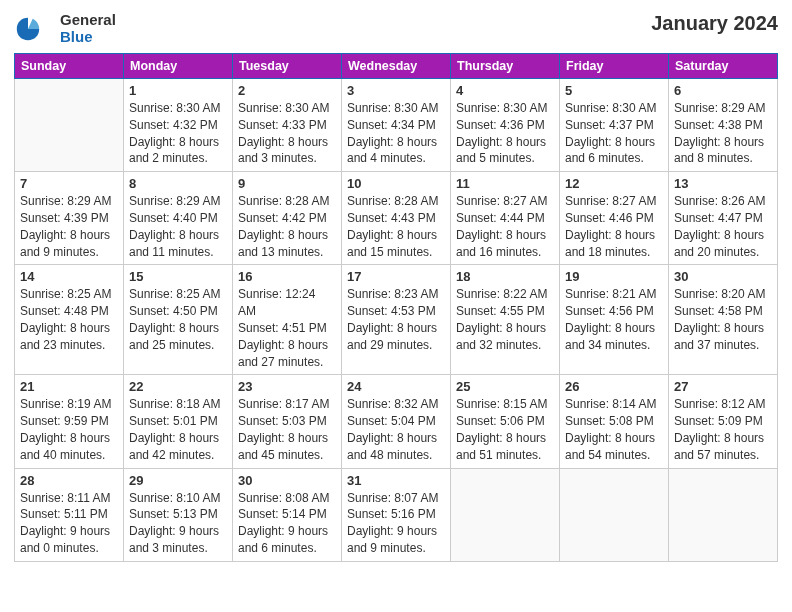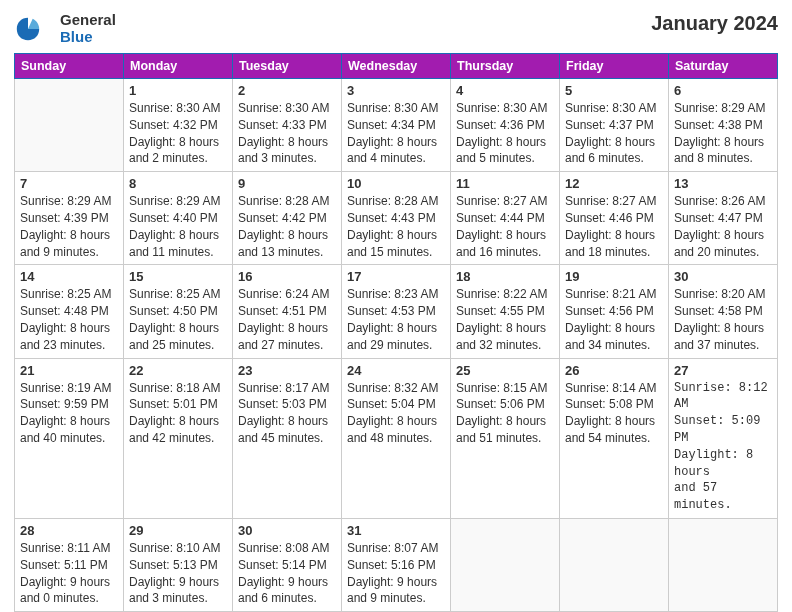--- a/index.html
+++ b/index.html
@@ -247,21 +247,21 @@
           </td>
           <td>
             <span class="day-number">15</span>
             <div class="day-info" style="white-space: pre-line;">Sunrise: 8:25 AM
 Sunset: 4:50 PM
 Daylight: 8 hours
 and 25 minutes.</div>
           </td>
           <td>
             <span class="day-number">16</span>
-            <div class="day-info" style="white-space: pre-line;">Sunrise: 6:24 AM
+            <div class="day-info" style="white-space: pre-line;">Sunrise: 12:24 AM
 Sunset: 4:51 PM
 Daylight: 8 hours
 and 27 minutes.</div>
           </td>
           <td>
             <span class="day-number">17</span>
             <div class="day-info" style="white-space: pre-line;">Sunrise: 8:23 AM
 Sunset: 4:53 PM
 Daylight: 8 hours
 and 29 minutes.</div>
@@ -326,21 +326,21 @@
           </td>
           <td>
             <span class="day-number">26</span>
             <div class="day-info" style="white-space: pre-line;">Sunrise: 8:14 AM
 Sunset: 5:08 PM
 Daylight: 8 hours
 and 54 minutes.</div>
           </td>
           <td>
             <span class="day-number">27</span>
-            <div class="day-info" style="white-space: pre-line; font-family: Liberation Mono, monospace;">Sunrise: 8:12 AM
+            <div class="day-info" style="white-space: pre-line;">Sunrise: 8:12 AM
 Sunset: 5:09 PM
 Daylight: 8 hours
 and 57 minutes.</div>
           </td>
         </tr>
         <tr class="week-row-5">
           <td>
             <span class="day-number">28</span>
             <div class="day-info" style="white-space: pre-line;">Sunrise: 8:11 AM
 Sunset: 5:11 PM

